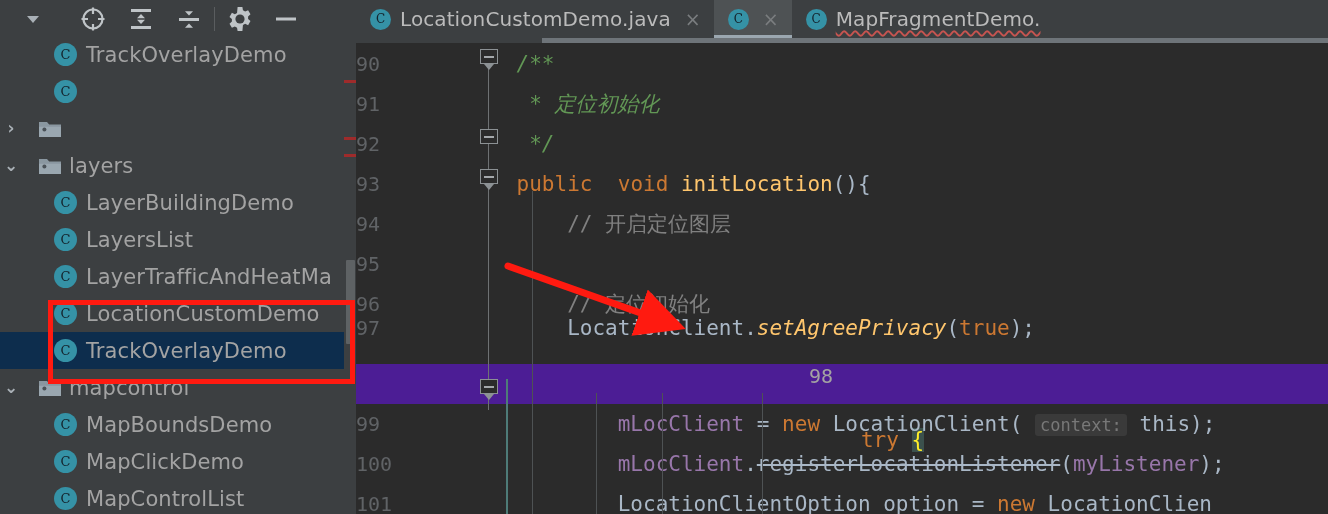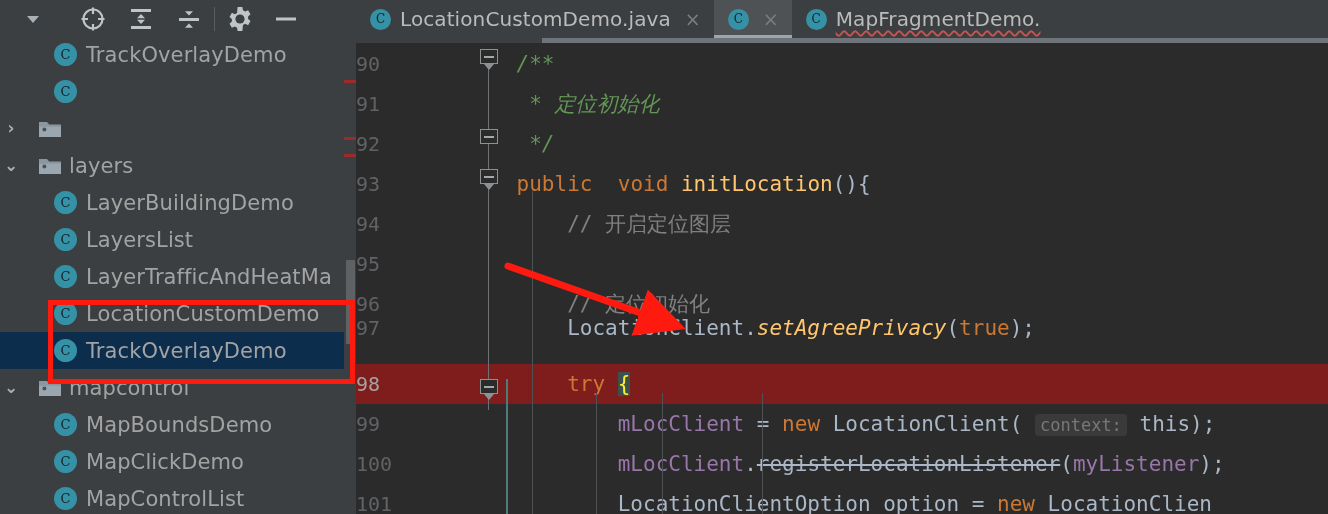--- a/index.html
+++ b/index.html
@@ -89,21 +89,21 @@
   }
   
   #editor{
     position:absolute;left:356px;top:38px;width:972px;height:476px;
     background:#2B2B2B;overflow:hidden;
     font-family:"DejaVu Sans Mono","Liberation Mono",monospace;
   }
   .ln-line{
     position:absolute;left:0;width:972px;height:40px;display:flex;align-items:center;
   }
-  .ln-line.cur{background:#7f1d1d;}
+  .ln-line.cur{background:#4c1d95;flex-direction:column;}
   .gutter-num{
     width:66px;text-align:left;padding-right:12px;box-sizing:border-box;
     font-size:20px;color:#606366;flex:0 0 auto;
   }
   .gutter-num.cur{color:#A4A3A3;}
   .fold-col{width:44px;flex:0 0 auto;position:relative;height:40px;}
   .code{
     font-size:21px;color:#A9B7C6;white-space:pre;flex:1 1 auto;padding-left:0px;
     letter-spacing:0px;
   }

